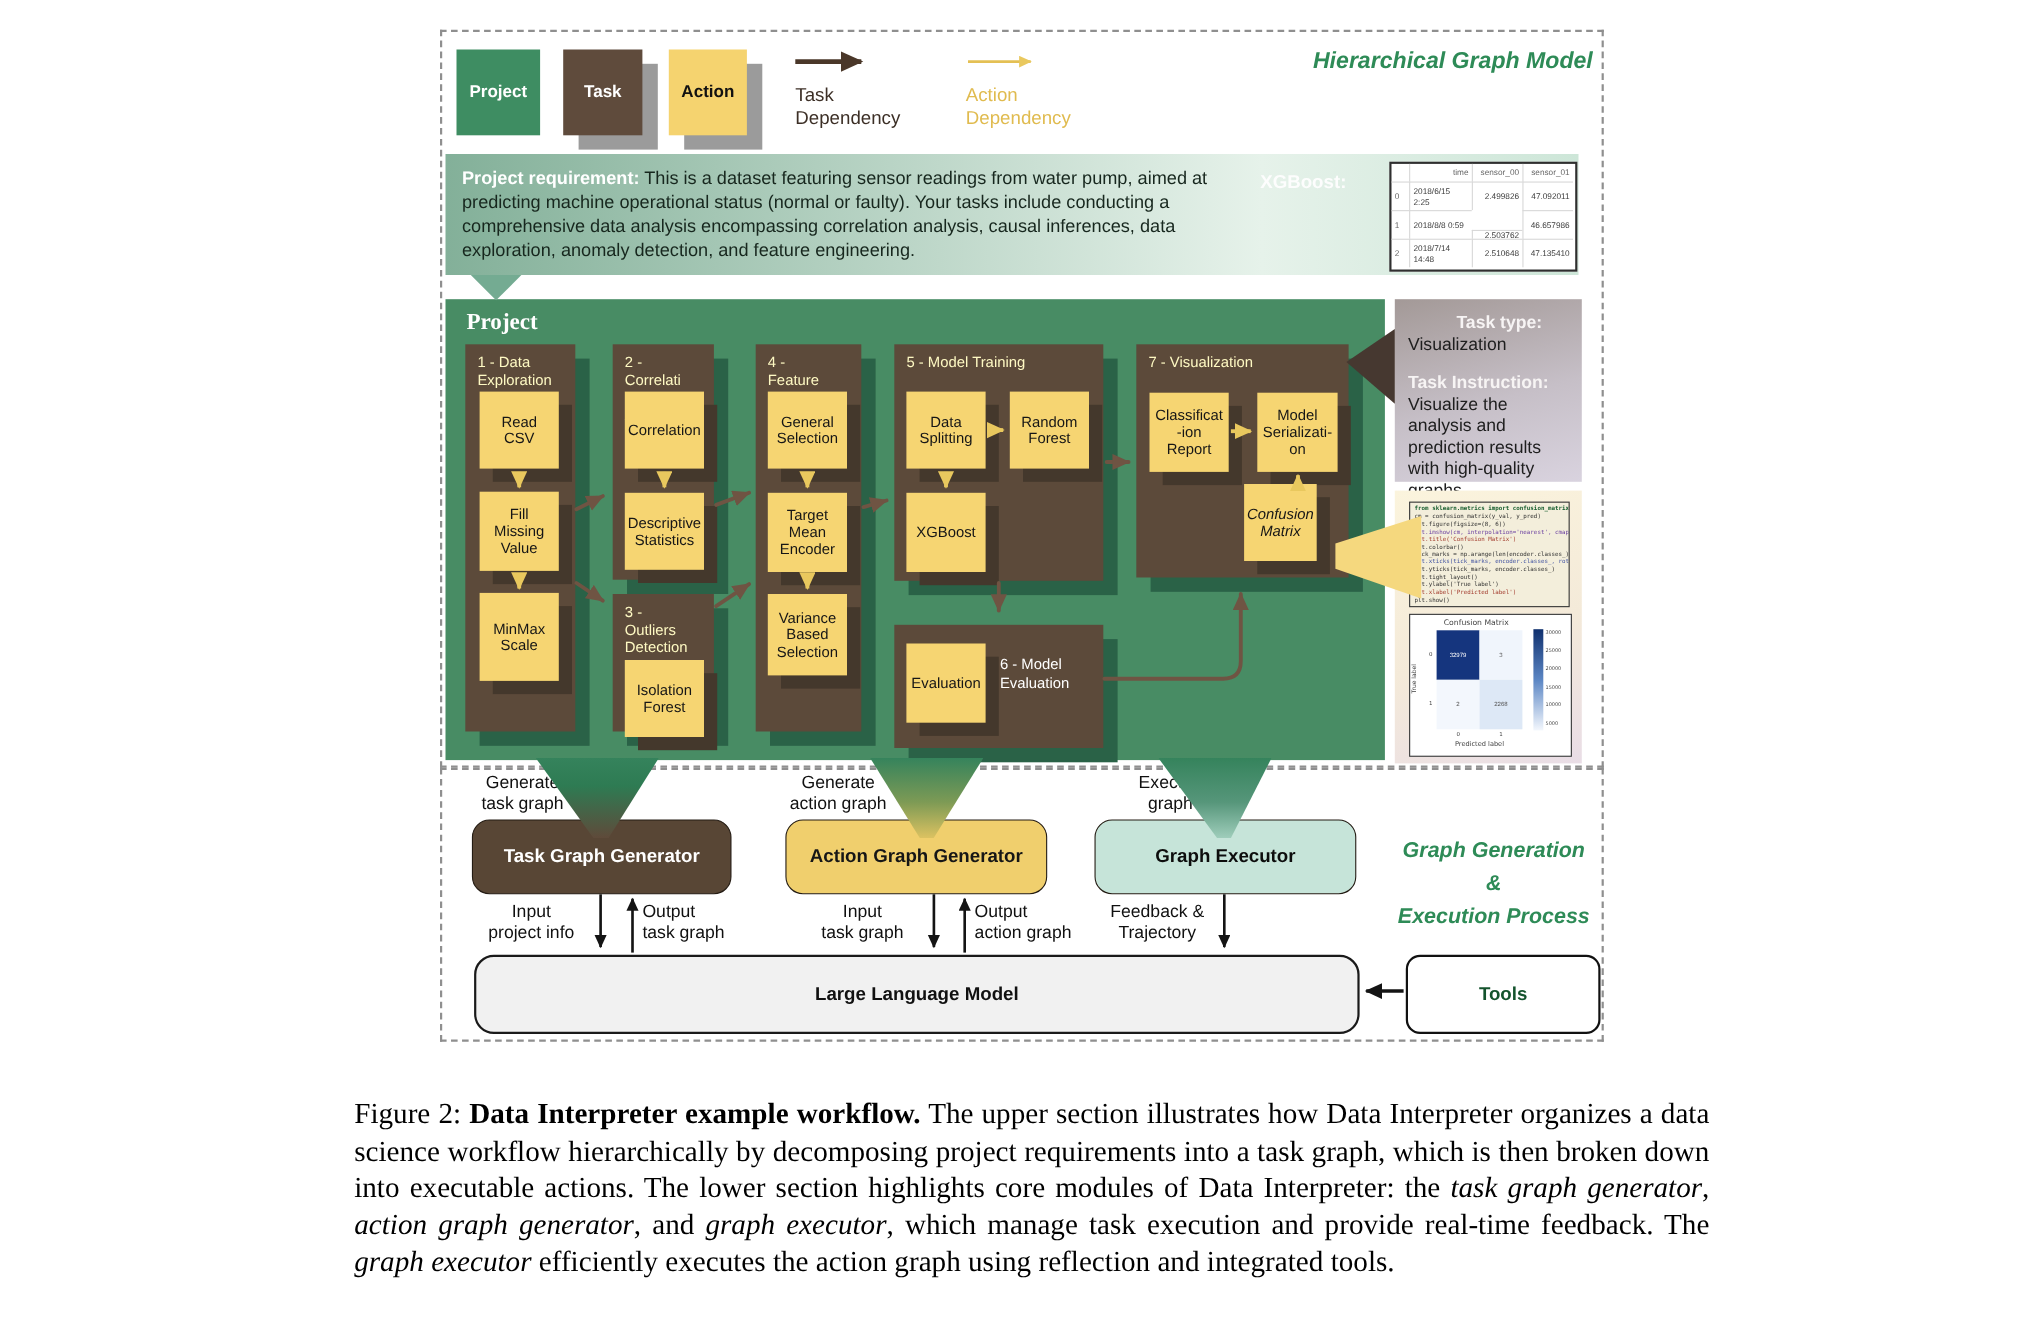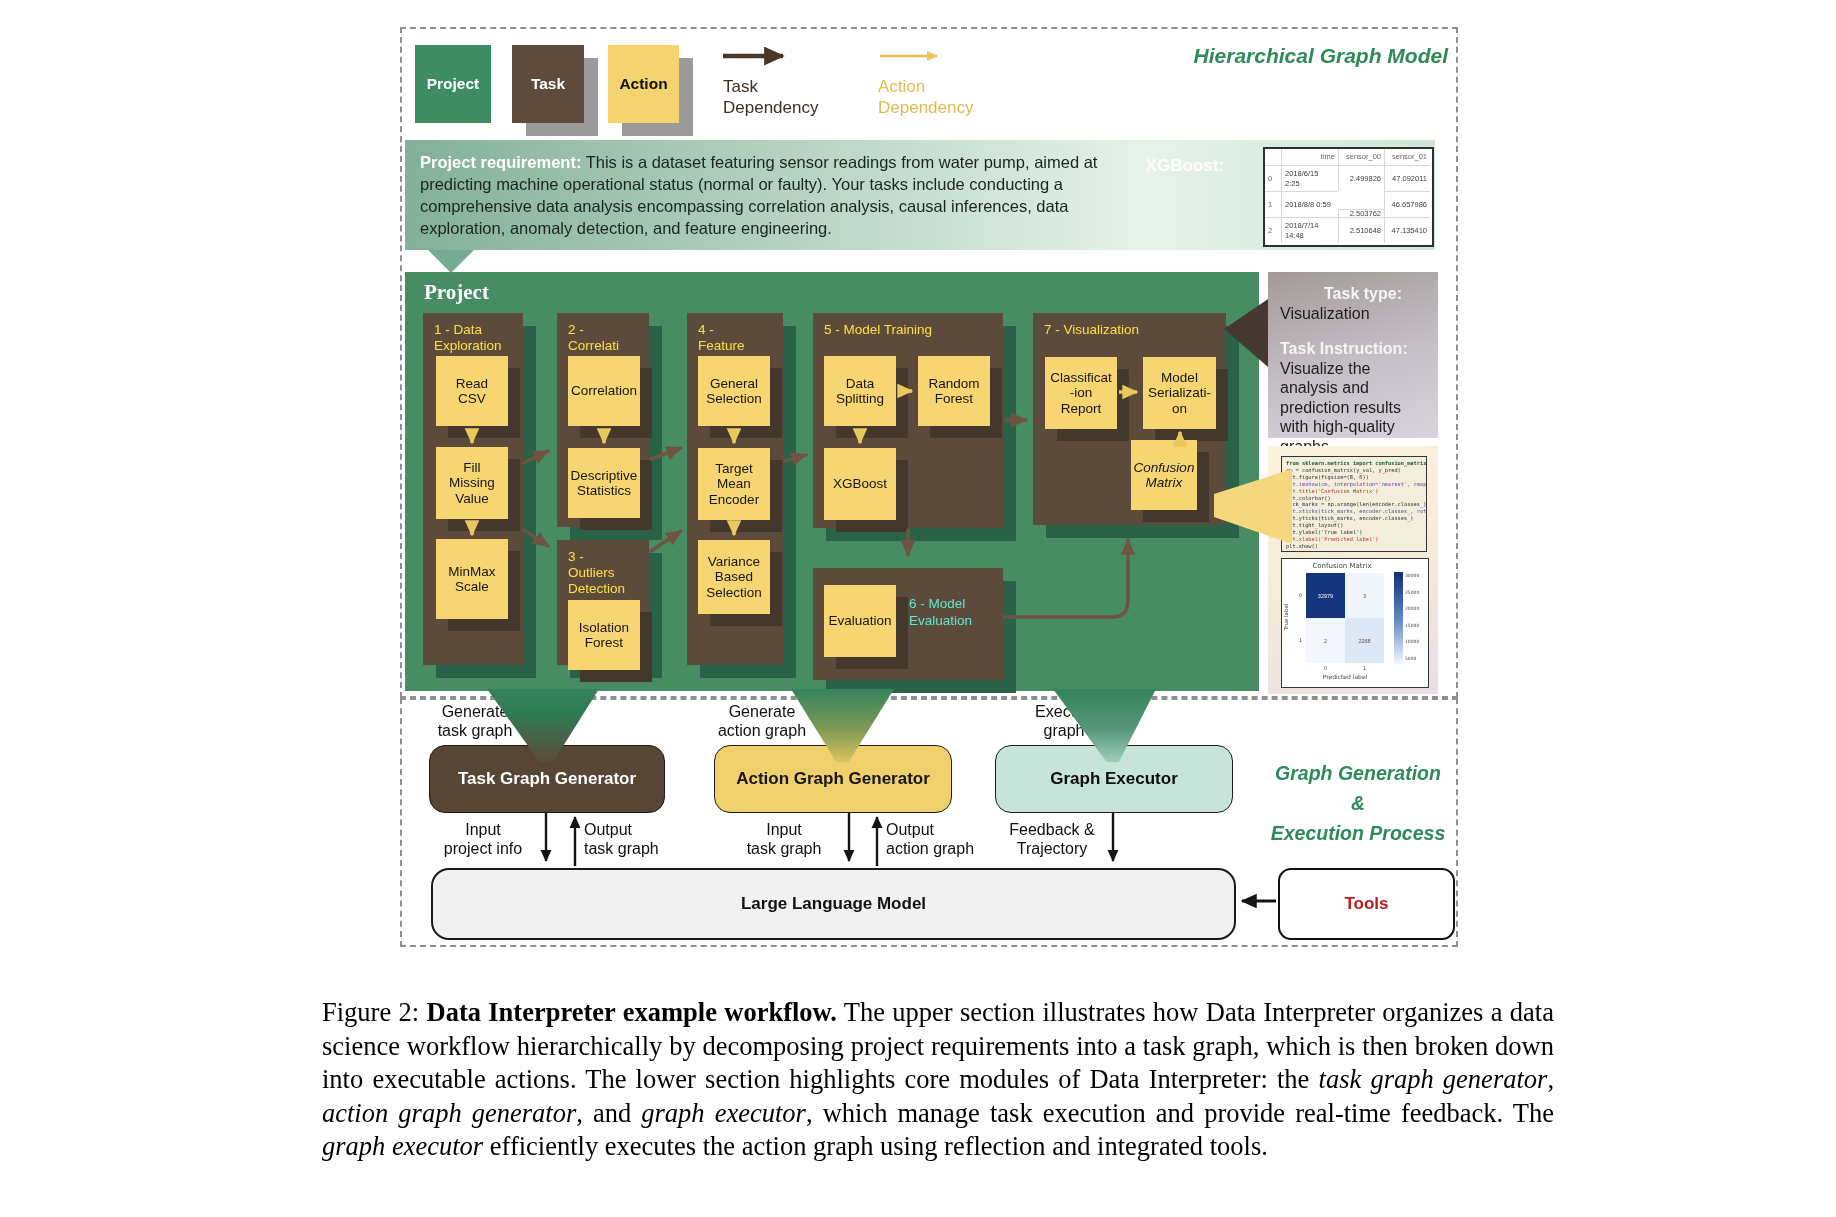--- a/index.html
+++ b/index.html
@@ -4,21 +4,21 @@
 <style>
   html,body{margin:0;padding:0;background:#fff;}
   .canvas{position:relative;width:1836px;height:1217px;background:#fff;font-family:"Liberation Sans",sans-serif;overflow:hidden;}
   .abs{position:absolute;}
   .pre{white-space:pre-line;}
   .dashed{border:2px dashed #8f8f8f;}
   .chip{display:flex;align-items:center;justify-content:center;font-size:15.5px;font-weight:600;}
   .legend-lbl{font-size:17px;line-height:21px;white-space:pre-line;}
   .sec-title{font-size:21px;font-weight:bold;font-style:italic;color:#2e8b57;}
   .task-box{position:absolute;background:#5c4a3a;box-shadow:13px 13px 0 #2a6247;}
-  .task-title{color:#fde047;font-size:13.5px;line-height:1.18;padding:9px 24px 0 11px;white-space:pre-line;}
+  .task-title{color:#fef9c3;font-size:13.5px;line-height:1.18;padding:9px 24px 0 11px;white-space:pre-line;}
   .action{position:absolute;background:#f6d572;box-shadow:12px 12px 0 #44382c;display:flex;align-items:center;justify-content:center;text-align:center;font-size:13.5px;line-height:1.12;color:#161616;white-space:pre-line;}
   .module{position:absolute;display:flex;align-items:center;justify-content:center;font-weight:bold;font-size:17px;border-radius:16px;text-align:center;}
   .lbl{position:absolute;text-align:center;font-size:16px;line-height:1.2;color:#101010;white-space:pre-line;}
   .funnel{position:absolute;z-index:12;}
   .sidepanel{position:absolute;left:1268px;width:170px;}
   .codeline{font-family:"DejaVu Sans Mono",monospace;font-size:5.3px;line-height:6.9px;color:#2e2e2e;white-space:pre;}
   .plot-txt{color:#444;font-family:"DejaVu Sans",sans-serif;}
   .dt-cell{border-left:1px solid #d8d8d8;border-top:1px solid #d8d8d8;padding:2px 3px;font-size:7.5px;line-height:1.25;color:#3c3c3c;display:flex;align-items:center;}
   .caption{position:absolute;left:322px;top:996px;width:1232px;font-family:"Liberation Serif",serif;font-size:26.5px;line-height:33.5px;color:#000;text-align:justify;}
   .caption .b{font-weight:bold;}
@@ -120,21 +120,21 @@
     <div class="task-title">5 - Model Training</div>
     <div class="action" style="left:11px;top:43px;width:72px;height:70px;">Data
 Splitting</div>
     <div class="action" style="left:105px;top:43px;width:72px;height:70px;">Random
 Forest</div>
     <div class="action" style="left:11px;top:135px;width:72px;height:72px;">XGBoost</div>
   </div>
 
   <div class="task-box" style="left:813px;top:568px;width:190px;height:112px;">
     <div class="action" style="left:11px;top:17px;width:72px;height:72px;">Evaluation</div>
-    <div class="abs pre" style="left:96px;top:28px;width:92px;color:#5eead4;font-size:13.5px;line-height:1.25;">6 - Model
+    <div class="abs pre" style="left:96px;top:28px;width:92px;color:#ffffff;font-size:13.5px;line-height:1.25;">6 - Model
 Evaluation</div>
   </div>
 
   <div class="task-box" style="left:1033px;top:313px;width:193px;height:212px;">
     <div class="task-title">7 - Visualization</div>
     <div class="action" style="left:12px;top:44px;width:72px;height:72px;">Classificat
 -ion
 Report</div>
     <div class="action" style="left:110px;top:44px;width:73px;height:72px;">Model
 Serializati-
@@ -232,21 +232,21 @@
   <div class="lbl" style="left:730px;top:820px;width:108px;">Input
 task graph</div>
   <div class="lbl" style="left:886px;top:820px;width:110px;text-align:left;">Output
 action graph</div>
   <div class="lbl" style="left:998px;top:820px;width:108px;">Feedback &amp;
 Trajectory</div>
 
   <div class="module" style="left:431px;top:868px;width:801px;height:68px;background:#f1f1f1;color:#111;border:2px solid #1a1a1a;border-radius:18px;">
     <span>Large Language Model</span>
   </div>
-  <div class="module" style="left:1278px;top:868px;width:173px;height:68px;background:#fff;color:#b91c1c;border:2.5px solid #111;border-radius:13px;justify-content:center;">
+  <div class="module" style="left:1278px;top:868px;width:173px;height:68px;background:#fff;color:#14532d;border:2.5px solid #111;border-radius:13px;justify-content:center;">
     <span>Tools</span>
   </div>
 
   <div class="caption">
     <span>Figure 2: </span><span class="b">Data Interpreter example workflow.</span><span> The upper section illustrates how Data Interpreter organizes a data science workflow hierarchically by decomposing project requirements into a task graph, which is then broken down into executable actions. The lower section highlights core modules of Data Interpreter: the </span><span class="i">task graph generator</span><span>, </span><span class="i">action graph generator</span><span>, and </span><span class="i">graph executor</span><span>, which manage task execution and provide real-time feedback. The </span><span class="i">graph executor</span><span> efficiently executes the action graph using reflection and integrated tools.</span>
   </div>
 
   <svg class="overlay" width="1836" height="1217" viewBox="0 0 1836 1217">
     <defs>
       <marker id="mB" markerWidth="6" markerHeight="6" refX="4.2" refY="2.1" orient="auto" markerUnits="strokeWidth">

